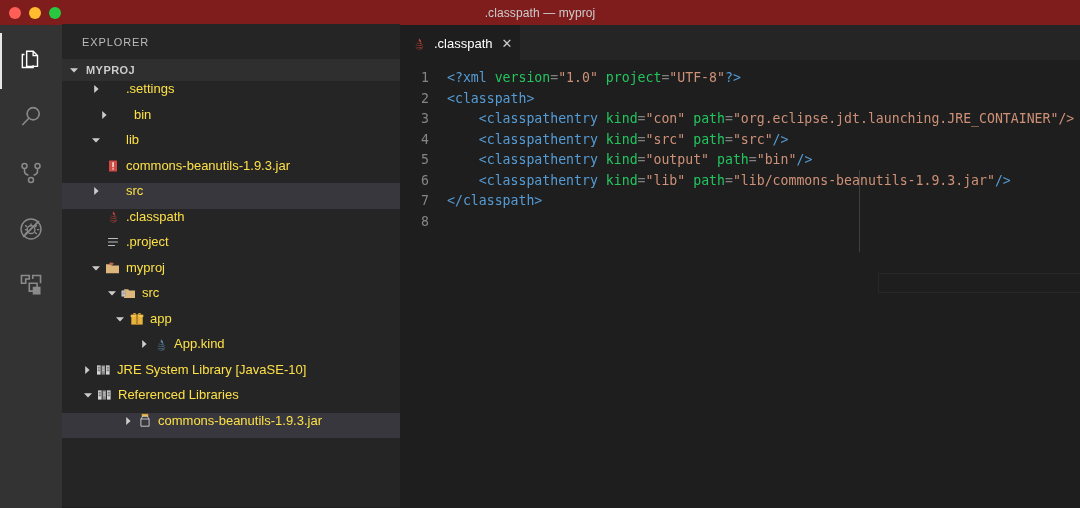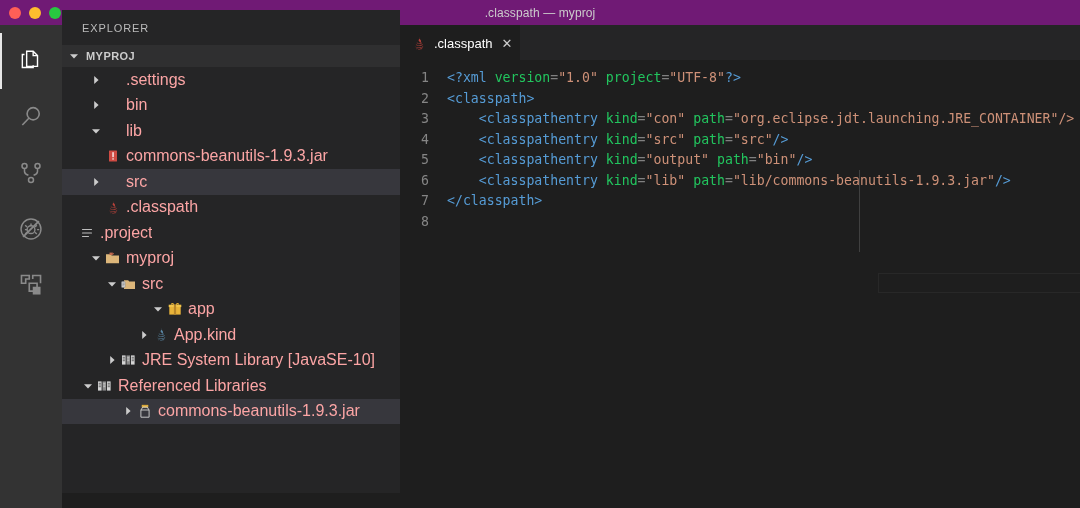--- a/index.html
+++ b/index.html
@@ -8,21 +8,21 @@
     overflow: hidden;
     background: #1e1e1e;
     font-family: "Liberation Sans", sans-serif;
     -webkit-font-smoothing: antialiased;
   }
   .window { position: relative; width: 1080px; height: 508px; background: #1e1e1e; }
 
   
   .titlebar {
     position: absolute; top: 0; left: 0; width: 1080px; height: 25px;
-    background: #701a75;
+    background: #7f1d1d;
     display: flex; align-items: center;
   }
   .traffic { position: absolute; left: 9px; top: 0; height: 25px; display: flex; align-items: center; gap: 8px; }
   .dot { width: 12px; height: 12px; border-radius: 50%; }
   .dot.red { background: #ff5f57; }
   .dot.yellow { background: #febc2e; }
   .dot.green { background: #28c840; }
   .title-text {
     width: 100%; text-align: center;
     color: #cccccc; font-size: 12px; letter-spacing: .1px;
@@ -41,39 +41,39 @@
     display: flex; align-items: center; justify-content: center;
     position: relative;
   }
   .act-item svg { display: block; }
   .act-item.active::before {
     content: ""; position: absolute; left: 0; top: 0; bottom: 0; width: 2px; background: #e7e7e7;
   }
 
   
   .sidebar {
-    position: absolute; top: 10px; left: 62px; width: 338px; height: 483px;
+    position: absolute; top: 24px; left: 62px; width: 338px; height: 483px;
     background: #252526;
     overflow: hidden;
   }
   .sidebar-title {
     height: 35px; display: flex; align-items: center;
     padding-left: 20px; color: #bbbbbb; font-size: 11px; letter-spacing: .9px;
     font-family: "Liberation Sans", sans-serif;
   }
   .section-header {
     height: 22px; display: flex; align-items: center;
     background: #2f2f30;
     color: #cccccc; font-size: 11px; font-weight: bold; letter-spacing: .45px;
     padding-left: 4px;
   }
   .section-header .tw { margin-right: 4px; }
   .row {
-    height: 25.5px; display: flex; align-items: center;
-    color: #fca5a5; font-size: 16px; white-space: nowrap;
+    height: 25.5px; display: flex; 
+    color: #fde047; font-size: 13px; white-space: nowrap;
     font-family: "Liberation Sans", sans-serif;
   }
   .row.sel { background: #37373d; }
   .tw { width: 16px; height: 16px; display: inline-flex; align-items: center; justify-content: center; flex: 0 0 16px; }
   .tw svg { display: block; }
   .tw.empty { visibility: hidden; }
   .ic { width: 17px; height: 16px; display: inline-flex; align-items: center; justify-content: center; flex: 0 0 17px; margin-right: 5px; }
   .ic svg { display: block; }
   .lbl { overflow: hidden; text-overflow: ellipsis; }
 
@@ -198,21 +198,21 @@
       <span class="tw">
         <svg width="10" height="10" viewBox="0 0 10 10">
             <path d="M3.2 1v8L7.6 5z" fill="#cccccc"></path>
           </svg>
       </span>
       <span class="ic"></span>
       <span class="lbl">.settings</span>
     </div>
 
 
-    <div class="row" style="padding-left:26px">
+    <div class="row" style="padding-left:34px">
       <span class="tw">
         <svg width="10" height="10" viewBox="0 0 10 10">
             <path d="M3.2 1v8L7.6 5z" fill="#cccccc"></path>
           </svg>
       </span>
       <span class="ic"></span>
       <span class="lbl">bin</span>
     </div>
 
     <div class="row" style="padding-left:26px">
@@ -254,21 +254,21 @@
           <path d="M6.9 1.2c1.4 1.6-.7 2.3-.2 3.6.3.8 1.6 1.2 1.3 2.3 0 0 1.5-1.3.9-2.7-.5-1.2-1.9-1.6-2-3.2z" fill="#b8413a"></path>
           <path d="M5.2 6.2c-1 .6-.3 1.4 1.8 1.5 1.9.1 3-.3 3-.8 0-.4-.6-.6-.6-.6s.9.9-2.4 1c-1.8.1-1.8-1.1-1.8-1.1z" fill="#b8413a"></path>
           <path d="M4.1 8.3c-.8.8.5 1.4 3 1.5 2.2 0 3.6-.5 3.6-1 0-.4-.8-.7-.8-.7s.9 1-2.8 1.1c-2.5.1-3-.9-3-.9z" fill="#b8413a"></path>
           <path d="M3.4 10.6c-.4.6.9 1.2 3.6 1.3 2.6 0 4.2-.6 4.2-1.1 0-.4-.8-.6-.8-.6s.9 1.1-3.4 1.2c-2.9.1-3.6-.8-3.6-.8z" fill="#b8413a"></path>
           <path d="M3.9 12.6c0 .5 1.4.9 3.2.9 1.8 0 3.2-.4 3.2-.9 0-.3-.5-.5-.5-.5s.4.7-2.7.8c-2.4 0-3.2-.3-3.2-.3z" fill="#b8413a"></path>
         </svg>
       </span>
       <span class="lbl">.classpath</span>
     </div>
 
-    <div class="row" style="">
+    <div class="row" style="padding-left:26px">
       <span class="tw empty"></span>
       <span class="ic">
         <svg width="14" height="14" viewBox="0 0 14 14" stroke="#bdbdbd" stroke-width="1.1" stroke-linecap="round">
           <path d="M2.5 3.5h9M2.5 7h9M2.5 10.5h6"></path>
         </svg>
       </span>
       <span class="lbl">.project</span>
     </div>
 
 
@@ -297,21 +297,21 @@
       <span class="ic">
         <svg width="15" height="14" viewBox="0 0 15 14">
           <path d="M3 3.3h4.2l1 1.2H14v7.5H3z" fill="#dcb67a"></path>
           <rect x="0.6" y="4.6" width="3.5" height="5.8" rx="0.5" fill="#d8d8d8" stroke="#8a8a8a" stroke-width="0.6"></rect>
           <path d="M1.4 6.1h2M1.4 7.4h2M1.4 8.7h1.3" stroke="#666" stroke-width="0.55"></path>
         </svg>
       </span>
       <span class="lbl">src</span>
     </div>
 
-    <div class="row" style="padding-left:88px">
+    <div class="row" style="padding-left:50px">
       <span class="tw">
         <svg width="10" height="10" viewBox="0 0 10 10">
             <path d="M1 3.2h8L5 7.6z" fill="#cccccc"></path>
           </svg>
       </span>
       <span class="ic">
         <svg width="14" height="14" viewBox="0 0 14 14">
           <rect x="1.3" y="4.4" width="11.4" height="8.2" fill="#e8b339"></rect>
           <rect x="0.7" y="2.7" width="12.6" height="2.4" fill="#f2c44a"></rect>
           <rect x="5.9" y="2.7" width="2.2" height="9.9" fill="#b8862a"></rect>
@@ -333,21 +333,21 @@
           <path d="M6.9 1.2c1.4 1.6-.7 2.3-.2 3.6.3.8 1.6 1.2 1.3 2.3 0 0 1.5-1.3.9-2.7-.5-1.2-1.9-1.6-2-3.2z" fill="#5b88a6"></path>
           <path d="M5.2 6.2c-1 .6-.3 1.4 1.8 1.5 1.9.1 3-.3 3-.8 0-.4-.6-.6-.6-.6s.9.9-2.4 1c-1.8.1-1.8-1.1-1.8-1.1z" fill="#5b88a6"></path>
           <path d="M4.1 8.3c-.8.8.5 1.4 3 1.5 2.2 0 3.6-.5 3.6-1 0-.4-.8-.7-.8-.7s.9 1-2.8 1.1c-2.5.1-3-.9-3-.9z" fill="#5b88a6"></path>
           <path d="M3.4 10.6c-.4.6.9 1.2 3.6 1.3 2.6 0 4.2-.6 4.2-1.1 0-.4-.8-.6-.8-.6s.9 1.1-3.4 1.2c-2.9.1-3.6-.8-3.6-.8z" fill="#5b88a6"></path>
           <path d="M3.9 12.6c0 .5 1.4.9 3.2.9 1.8 0 3.2-.4 3.2-.9 0-.3-.5-.5-.5-.5s.4.7-2.7.8c-2.4 0-3.2-.3-3.2-.3z" fill="#5b88a6"></path>
         </svg>
       </span>
       <span class="lbl">App.kind</span>
     </div>
 
-    <div class="row" style="padding-left:42px">
+    <div class="row" style="padding-left:17px">
       <span class="tw">
         <svg width="10" height="10" viewBox="0 0 10 10">
             <path d="M3.2 1v8L7.6 5z" fill="#cccccc"></path>
           </svg>
       </span>
       <span class="ic">
         <svg width="15" height="14" viewBox="0 0 15 14">
           <rect x="1" y="2.4" width="3.6" height="9.2" fill="#d4d4d4"></rect>
           <rect x="5.5" y="2.4" width="3.6" height="9.2" fill="#8a8a8a"></rect>
           <rect x="10" y="2.4" width="3.6" height="9.2" fill="#d4d4d4"></rect>

